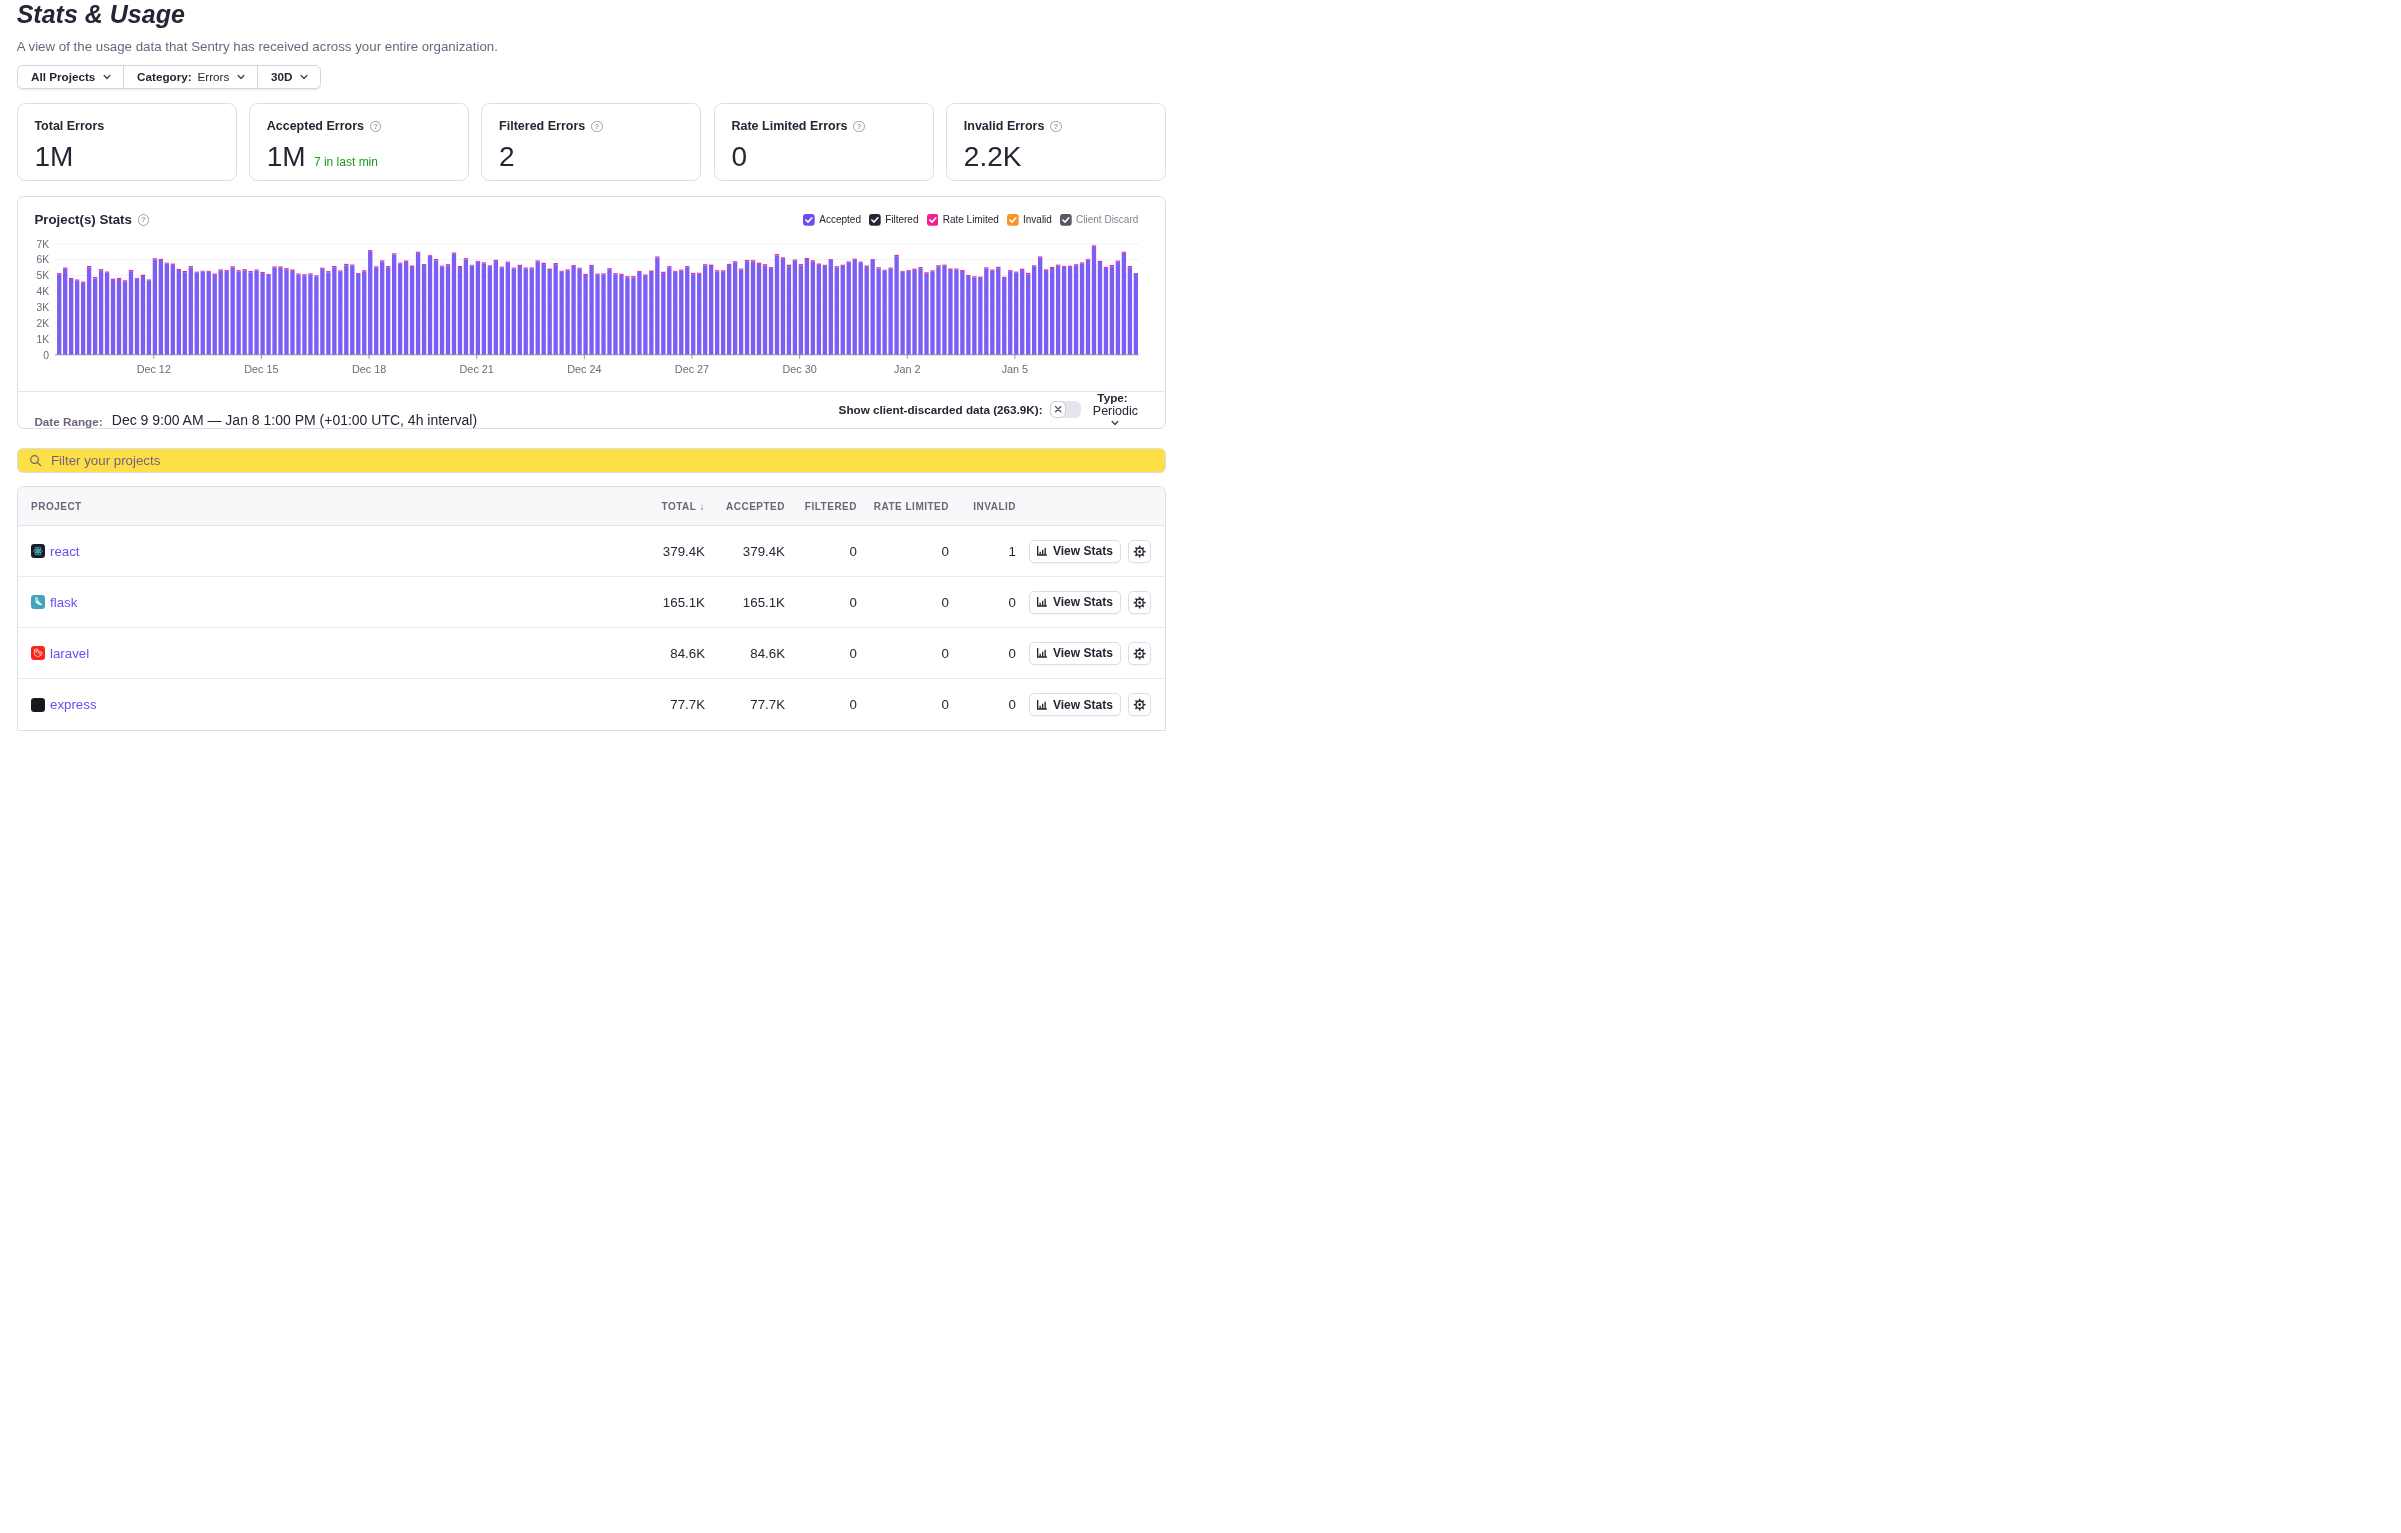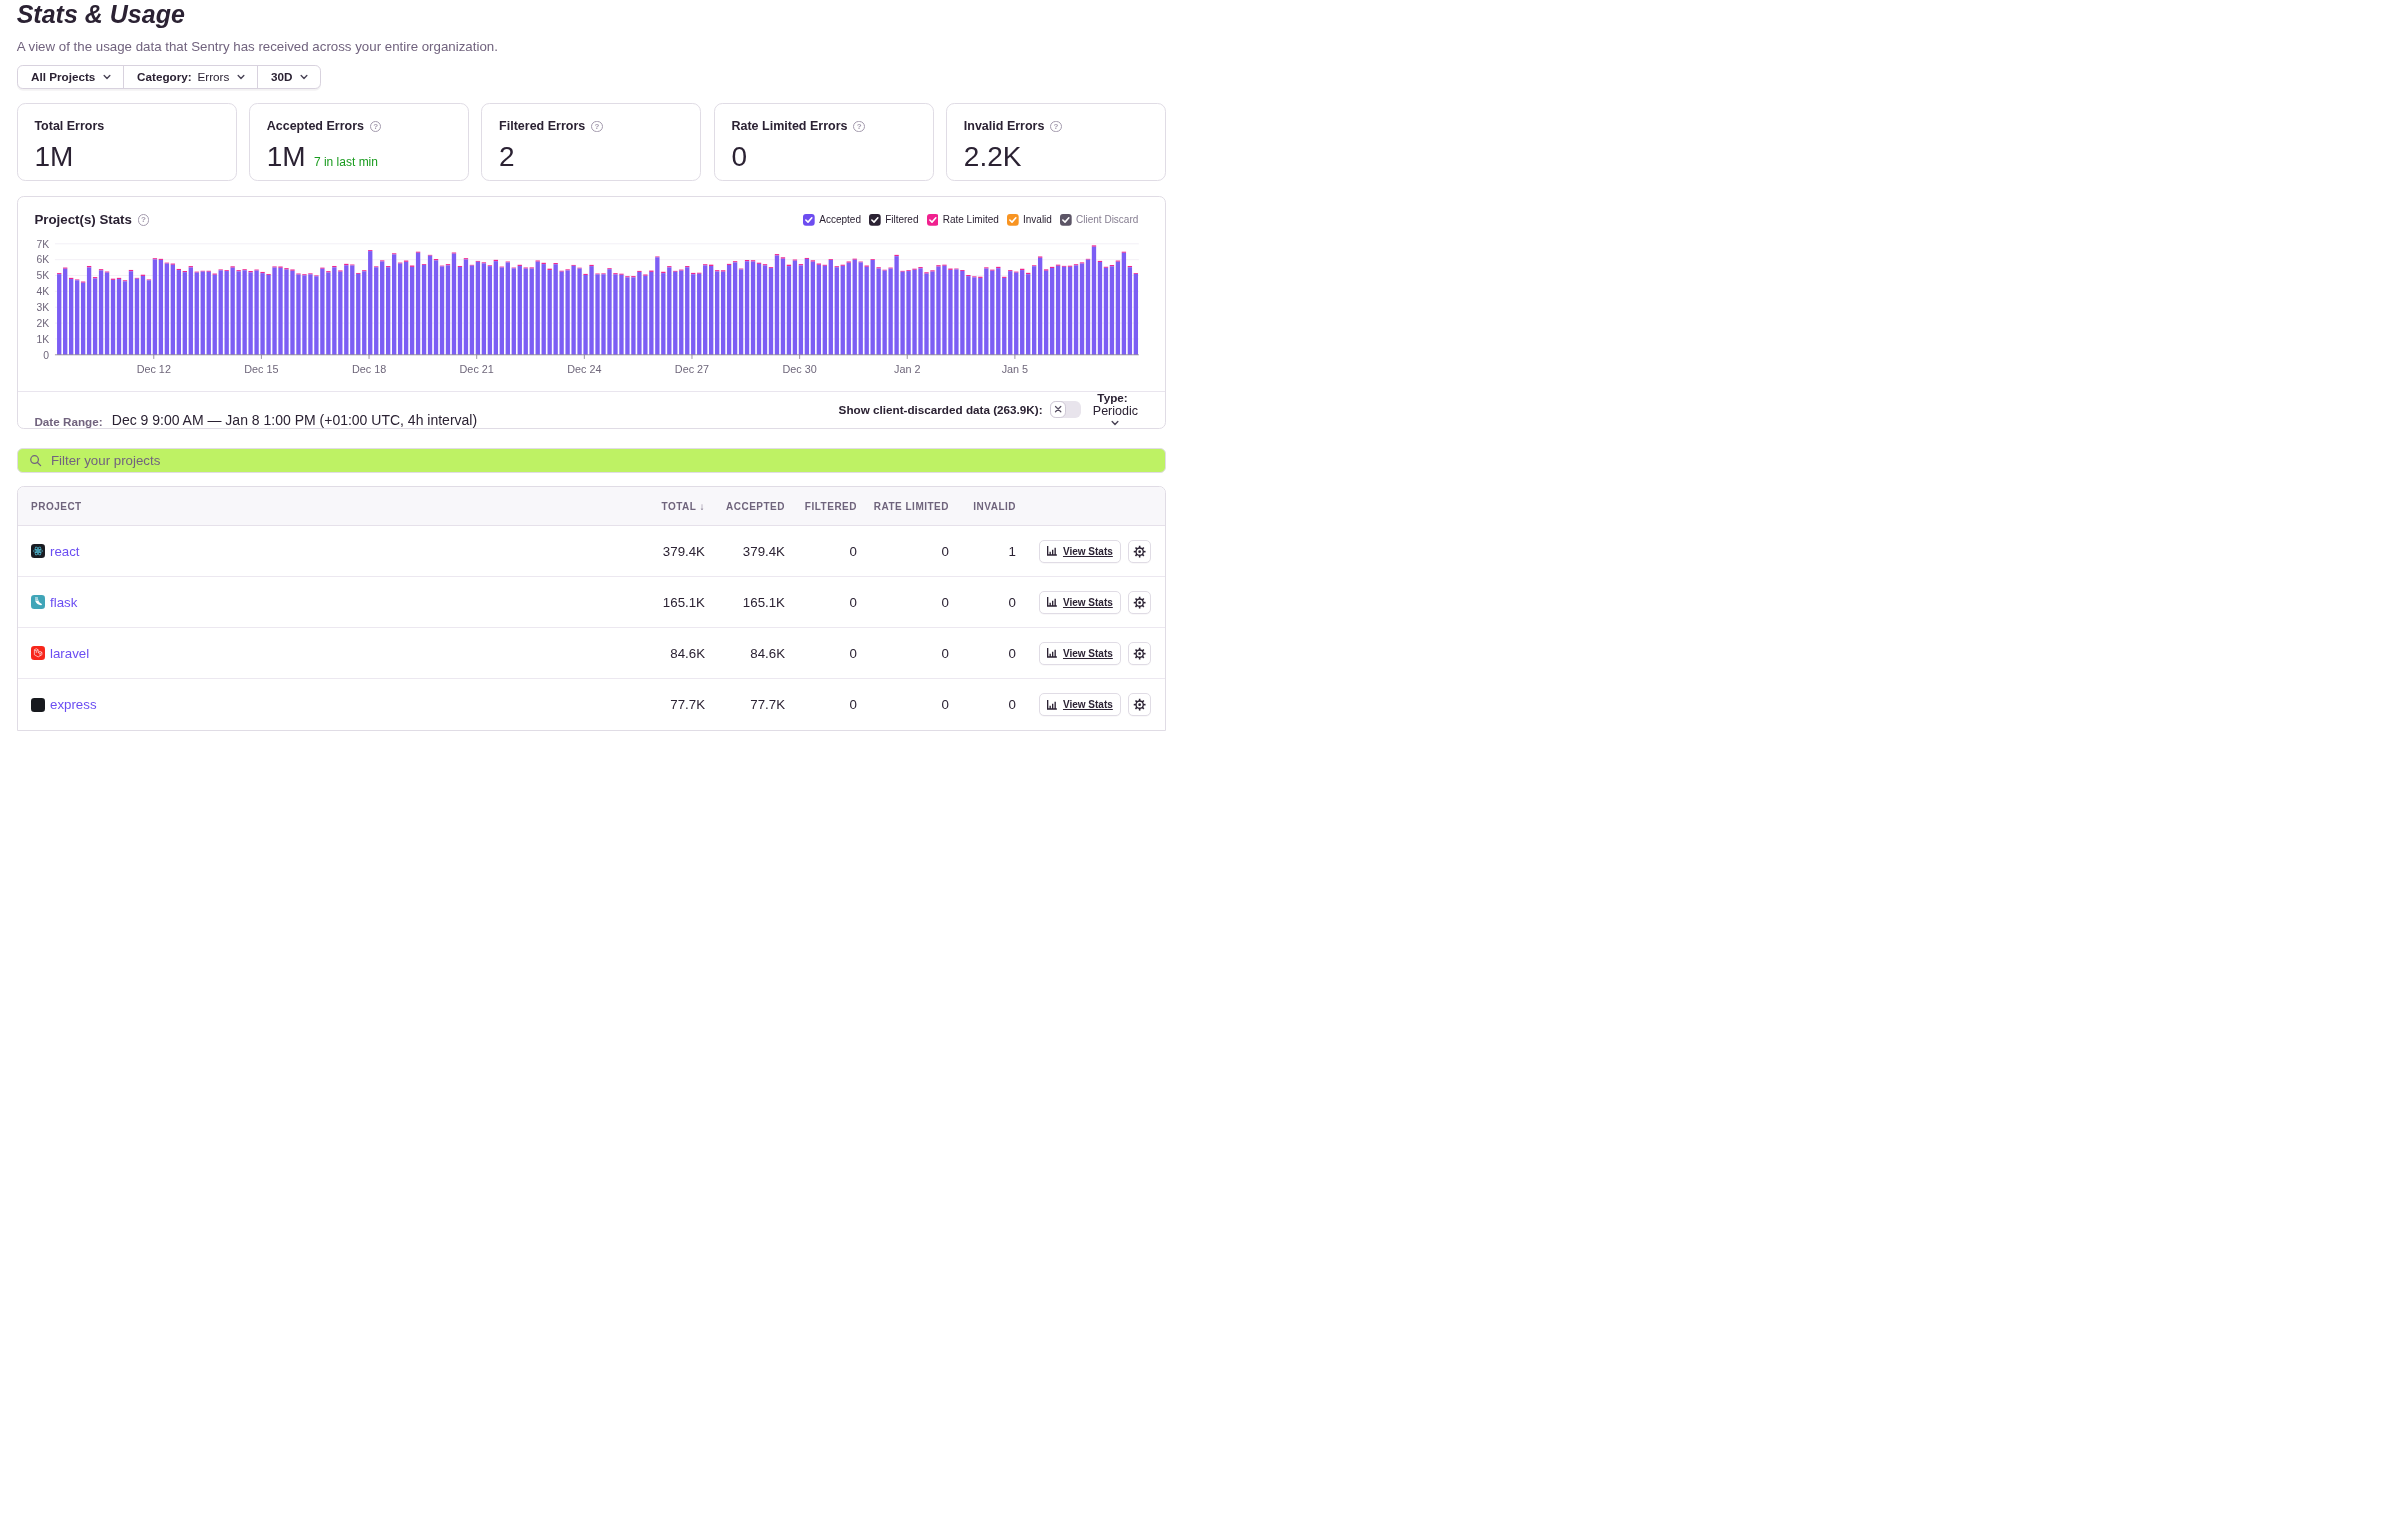--- a/index.html
+++ b/index.html
@@ -34,39 +34,39 @@
 .dr-label { font-weight: 700; color: #71637e; font-size: 11.7px; }
 .dr-val { margin-left: 9.2px; color: #2b2233; font-size: 14px; }
 .cfoot .right { margin-left: auto; display: flex; align-items: center; }
 .cfoot .right b { font-size: 11.7px; }
 .toggle { width: 31px; height: 16.7px; background: #e8e4ec; border-radius: 5.8px; margin-left: 7.5px; display: inline-flex; }
 .knob { width: 16px; height: 16.7px; background: #fff; border: 0.8px solid #cfc9d6; border-radius: 5.8px; display: inline-flex; align-items: center; justify-content: center; }
 .type { margin-left: 6px; display: flex; align-items: center; font-size: 12.5px; flex-direction: column; }
 .type b { font-size: 11.7px; }
 .type .val { margin-left: 5.8px; }
 .type svg { margin-left: 5.8px; }
-.search { margin-top: 19px; height: 25px; border: 0.8px solid #e0dce5; border-radius: 5.8px; background: #bef264; display: flex; align-items: center; padding: 0 11.7px; }
+.search { margin-top: 19px; height: 25px; border: 0.8px solid #e0dce5; border-radius: 5.8px; background: #fde047; display: flex; align-items: center; padding: 0 11.7px; }
 .search .ph { margin-left: 8.3px; font-size: 13.3px; color: #71637e; }
 .table { margin-top: 13.3px; border: 0.8px solid #e0dce5; border-radius: 6.7px 6.7px 0 0; overflow: hidden; }
 .thead { height: 39px; background: #f8f7fa; border-bottom: 0.8px solid #e6e1ea; display: flex; align-items: center; font-size: 10px; font-weight: 700; letter-spacing: 0.5px; color: #6f647c; }
 .tr { height: 51px; display: flex; align-items: center; border-bottom: 0.8px solid #ece8f0; }
 .tr:last-child { border-bottom: none; }
 .td { }
 .proj { flex: 1; display: flex; align-items: center; padding-left: 13.3px; }
 .pname { margin-left: 5px; font-size: 13.3px; color: #6b4ef2; }
 .num { text-align: right; white-space: nowrap; }
 .tr .num { font-size: 13.3px; color: #2b2233; }
 .w-total { width: 100px; }
 .w-acc { width: 80px; }
 .w-fil { width: 72px; }
 .w-rl { width: 92px; }
 .w-inv { width: 67px; }
 .actions { width: 149px; display: flex; align-items: center; justify-content: flex-end; padding-right: 14px; }
 .btn { display: inline-flex; align-items: center; justify-content: center; border: 0.8px solid #e0dce5; border-radius: 5px; background: #fff; box-shadow: 0 0.8px 0 rgba(43,34,51,.04); }
-.btn.vs { height: 23px; padding: 0 6.7px; font-size: 10px; font-weight: 700; color: #2b2233; gap: 5px; text-decoration: underline; }
+.btn.vs { height: 23px; padding: 0 6.7px; font-size: 12px; font-weight: 700; color: #2b2233; gap: 5px; }
 .btn.gear { width: 23px; height: 23px; margin-left: 7.5px; }
 .harrow { font-weight: 400; }
 </style>
 </head>
 <body>
 <div class="page">
 <h1>Stats &amp; Usage</h1>
 <div class="sub">A view of the usage data that Sentry has received across your entire organization.</div>
 <div><div class="filterbar">
 <span class="seg">

